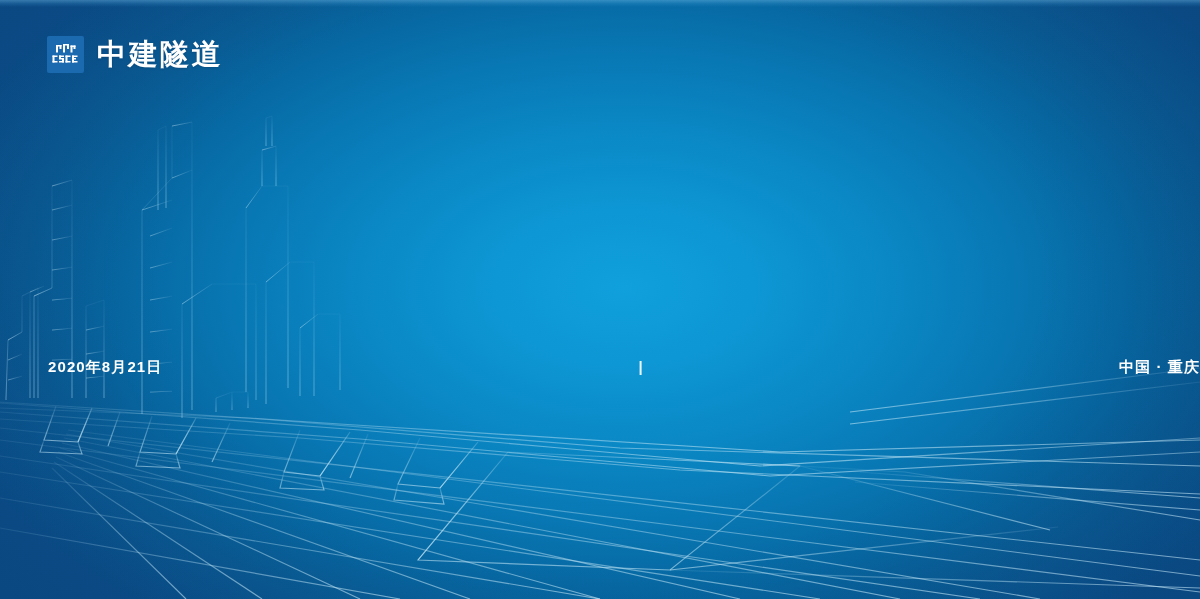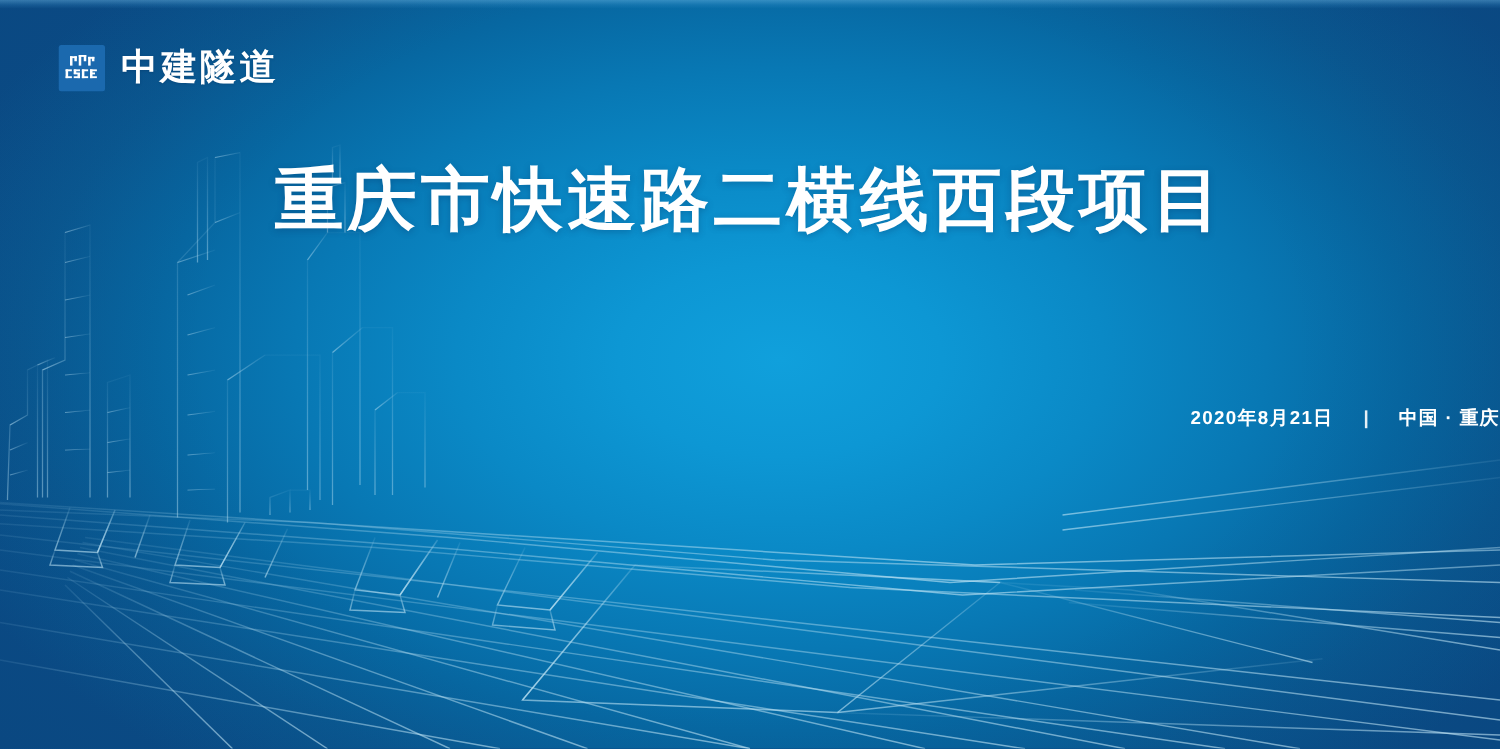--- a/index.html
+++ b/index.html
@@ -115,25 +115,26 @@
     letter-spacing: 3.5px;
     white-space: nowrap;
     text-shadow: 0 2px 6px rgba(3,48,95,0.30);
   }
 
   
   .meta-row {
     position: absolute;
     left: 0;
     right: 0;
-    top: 327px;
+    top: 359px;
     display: flex;
     align-items: center;
-    justify-content: flex-end;
+    justify-content: space-between;
     gap: 24px;
+    padding-left: 48px;
   }
   .meta-text {
     color: #ffffff;
     font-size: 15px;
     font-weight: bold;
     letter-spacing: 1.1px;
     line-height: 1;
     white-space: nowrap;
   }
   .meta-sep {
@@ -339,21 +340,20 @@
           <rect x="42" y="25" width="11" height="3"></rect>
           <rect x="42" y="30" width="8" height="3"></rect>
           <rect x="42" y="36" width="11" height="3"></rect>
         </g>
       </svg>
     </div>
     <div class="logo-word">中建隧道</div>
   </div>
 
   <div class="headline">
-    <div class="hl-line">重庆市快速路二横线西段项目</div>
   </div>
 
   <div class="meta-row">
     <span class="meta-text">2020年8月21日</span>
     <span class="meta-sep">|</span>
     <span class="meta-text">中国 · 重庆</span>
   </div>
 
 </div>
 

